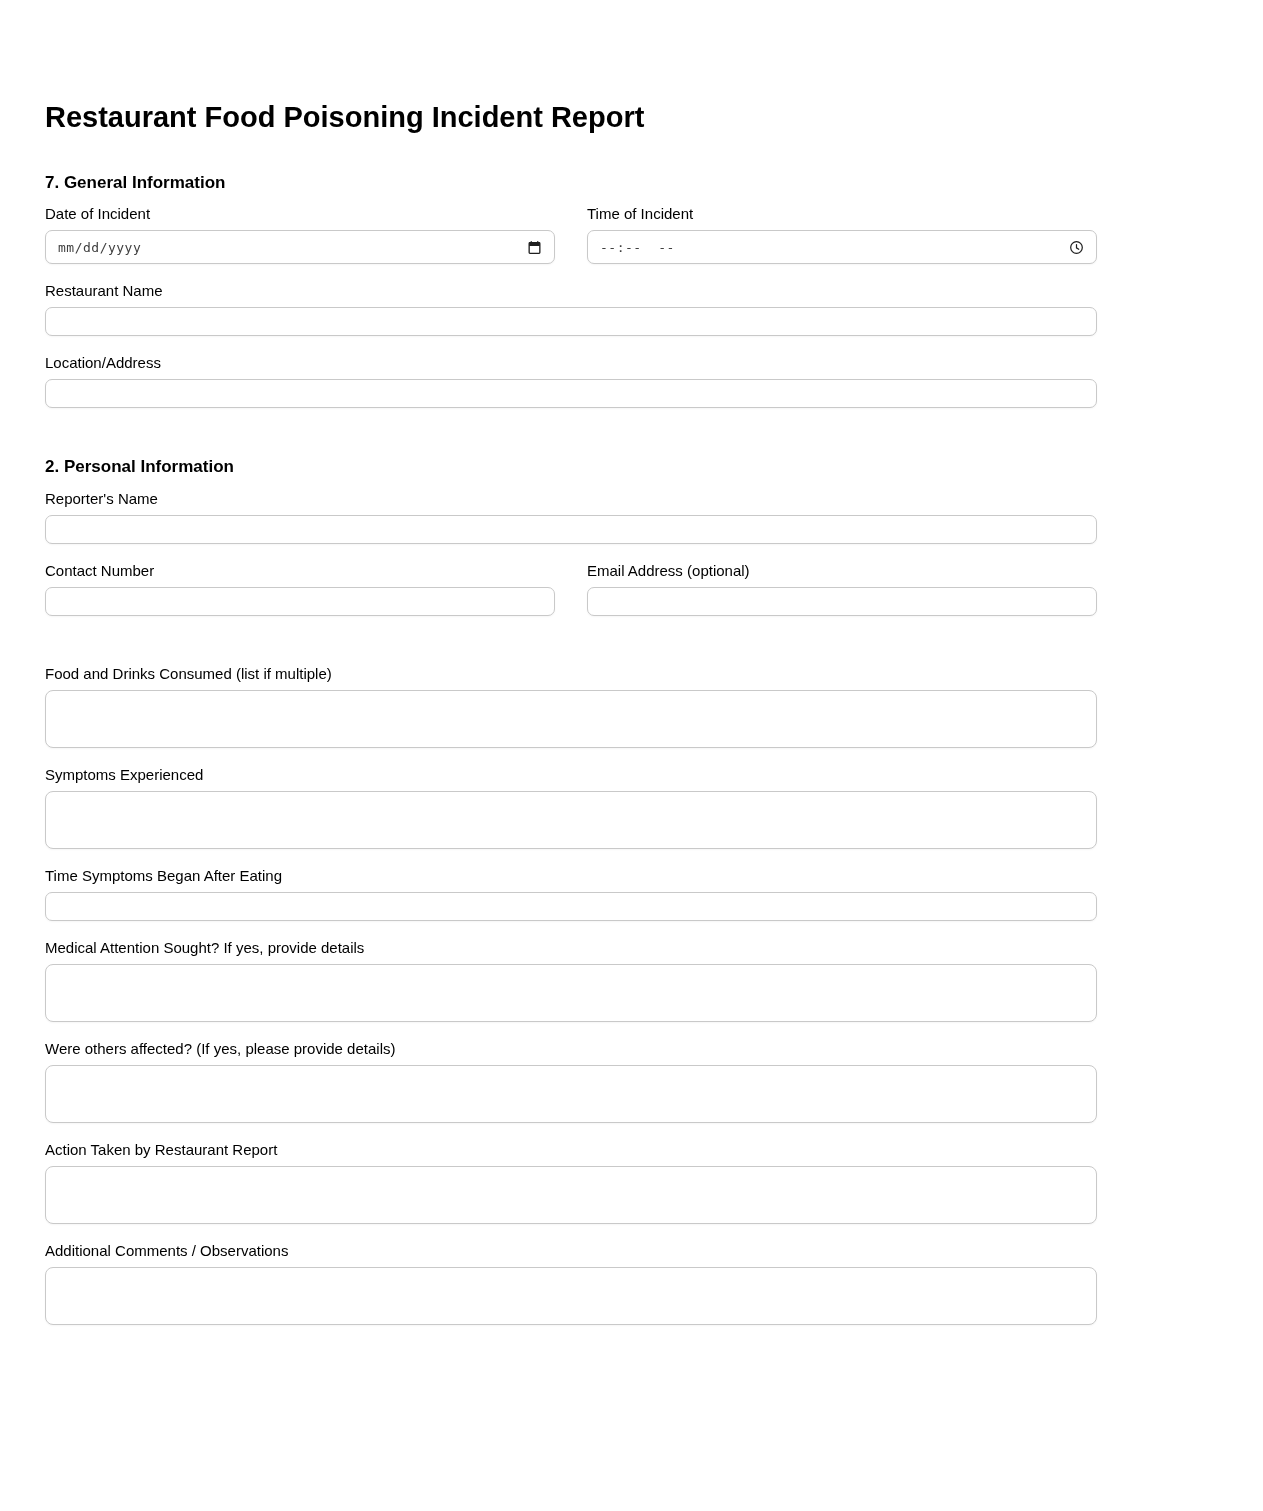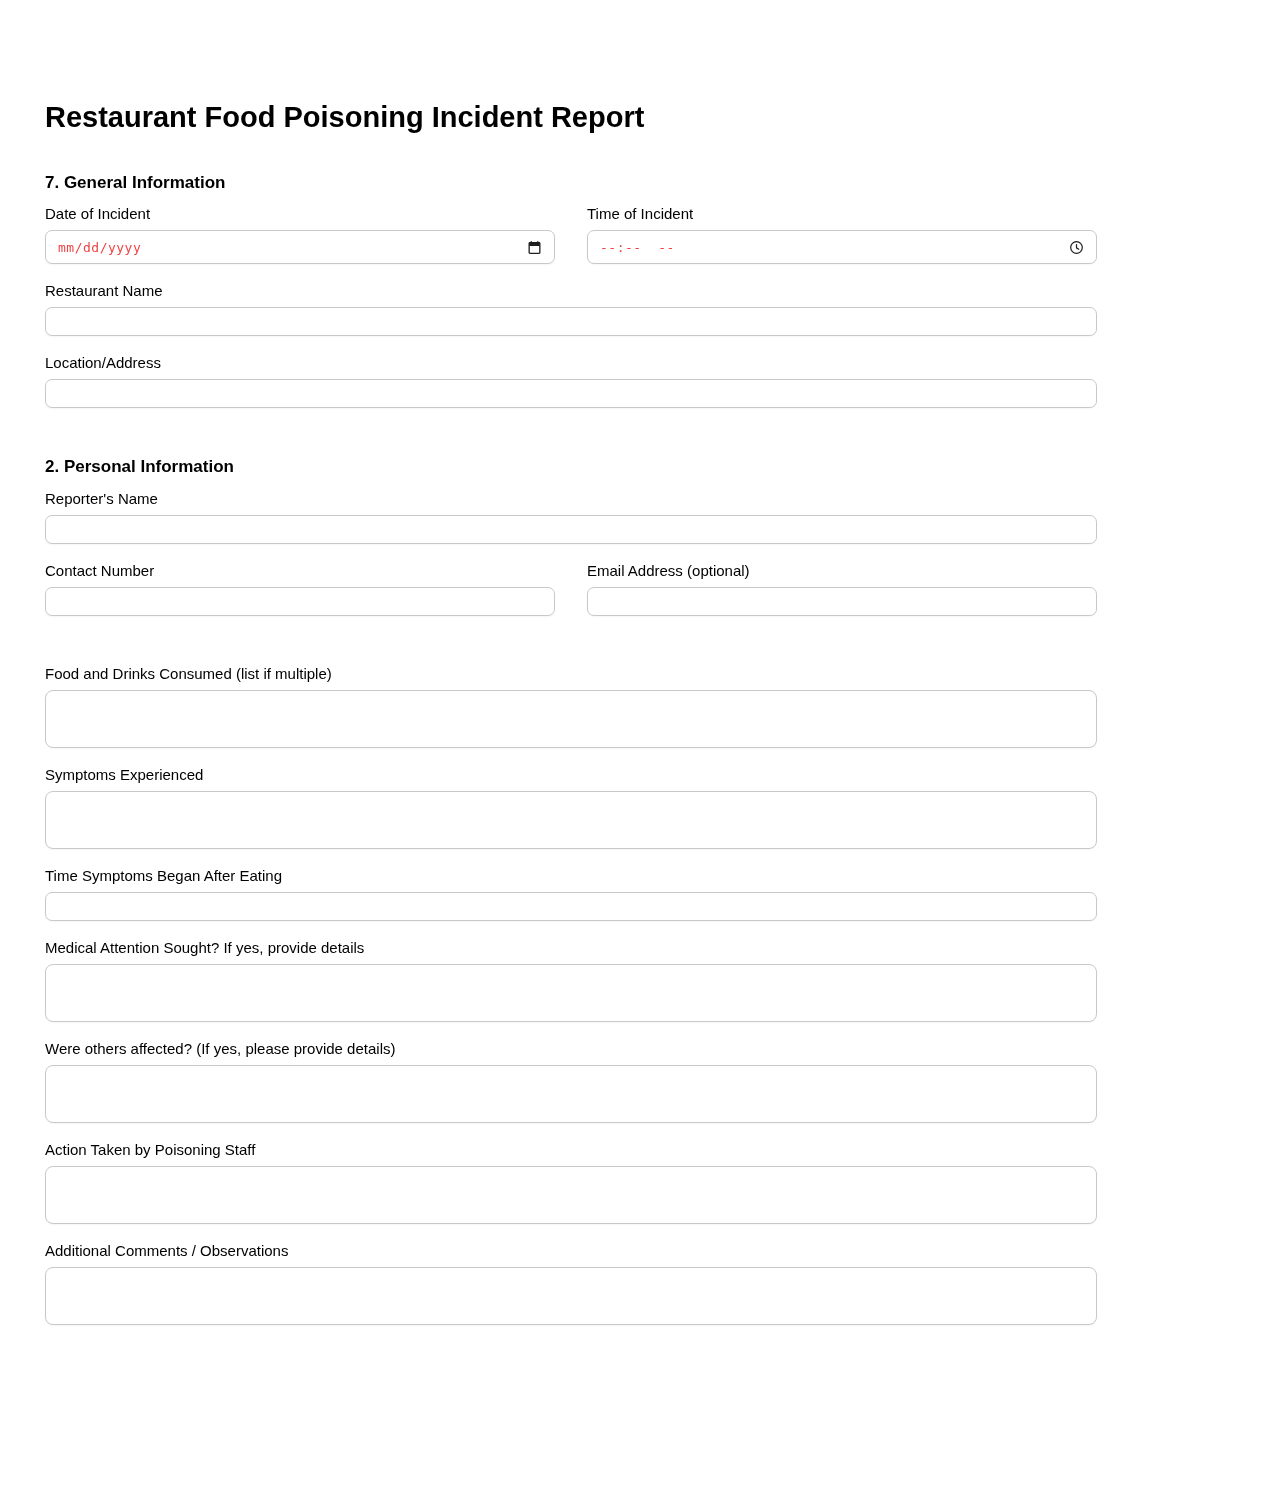--- a/index.html
+++ b/index.html
@@ -80,21 +80,21 @@
     display: flex;
     align-items: center;
     justify-content: space-between;
     box-shadow: 0 1px 2px rgba(0,0,0,0.04);
     cursor: text;
   }
   .datetime-value {
     font-family: "DejaVu Sans Mono", "Liberation Mono", monospace;
     font-size: 13px;
     letter-spacing: 0.5px;
-    color: #ef4444;
+    color: #404040;
     white-space: pre;
   }
   .picker-icon {
     display: inline-flex;
     align-items: center;
     justify-content: center;
     width: 16px;
     height: 16px;
     cursor: pointer;
   }
@@ -189,21 +189,21 @@
       <label class="field-label">Medical Attention Sought? If yes, provide details</label>
       <textarea class="textarea" style=""></textarea>
     </div>
 
     <div class="field">
       <label class="field-label">Were others affected? (If yes, please provide details)</label>
       <textarea class="textarea" style=""></textarea>
     </div>
 
     <div class="field">
-      <label class="field-label">Action Taken by Poisoning Staff</label>
+      <label class="field-label">Action Taken by Restaurant Report</label>
       <textarea class="textarea" style=""></textarea>
     </div>
 
     <div class="field">
       <label class="field-label">Additional Comments / Observations</label>
       <textarea class="textarea" style=""></textarea>
     </div>
   </div>
 
 </div>

